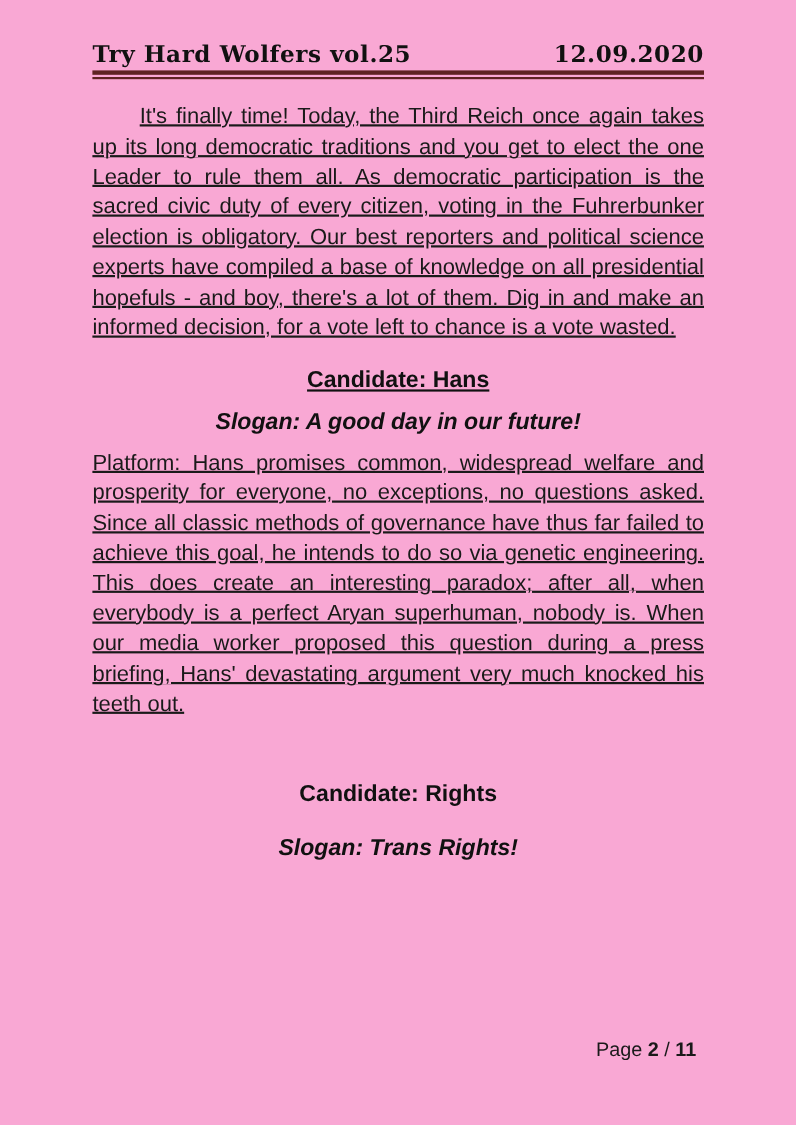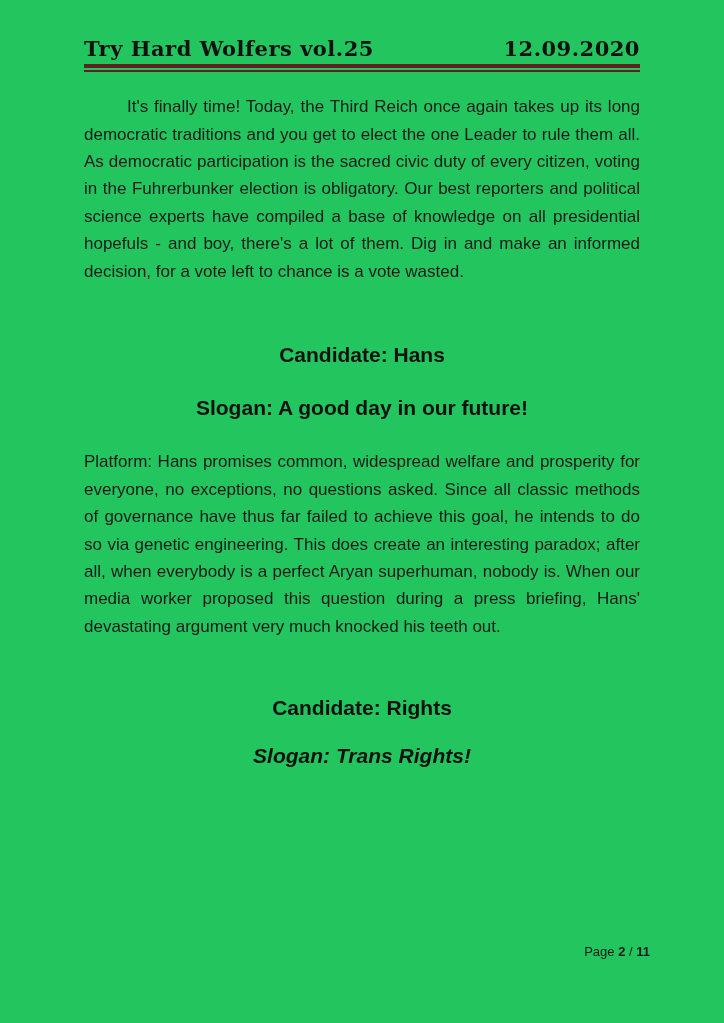--- a/index.html
+++ b/index.html
@@ -5,21 +5,21 @@
   html, body {
     margin: 0;
     padding: 0;
     background: #ffffff;
   }
   .page {
     position: relative;
     width: 724px;
     height: 1023px;
     margin: 0 auto;
-    background: #22c55e;
+    background: #f9a8d4;
     box-sizing: border-box;
     padding: 36px 84px 0 84px;
     font-family: "Liberation Sans", sans-serif;
     color: #1a1a1a;
     overflow: hidden;
   }
   
   .header {
     display: flex;
     justify-content: space-between;
@@ -33,48 +33,49 @@
   }
   .header-rule {
     margin-top: 3px;
     height: 2px;
     border-top: 4px solid #5e2222;
     border-bottom: 2px solid #5e2222;
   }
   
   .para {
     margin: 0;
-    font-size: 17px;
+    font-size: 20px;
     line-height: 27.4px;
     text-align: justify;
+    text-decoration: underline;
   }
   .intro {
     margin-top: 21px;
     text-indent: 43px;
   }
   .heading {
     margin: 0;
     font-size: 21px;
     font-weight: 700;
     text-align: center;
     line-height: 1.2;
     color: #111111;
   }
-  .candidate-hans   { margin-top: 57px; }
-  .slogan-hans      { margin-top: 28px; }
-  .platform-hans    { margin-top: 28px; }
+  .candidate-hans   { margin-top: 21px; text-decoration: underline; }
+  .slogan-hans      { margin-top: 12px; font-style: italic; }
+  .platform-hans    { margin-top: 12px; }
   .candidate-trans  { margin-top: 55px; }
   .slogan-trans     { margin-top: 23px; font-style: italic; }
   .platform-trans   { margin-top: 23px; }
   
   .footer {
     position: absolute;
     top: 944px;
-    right: 74px;
-    font-size: 13px;
+    right: 91px;
+    font-size: 18px;
     line-height: 1.2;
     color: #1a1a1a;
   }
   .footer .bold { font-weight: 700; }
 </style>
 </head>
 <body>
 
 <div class="page">
 

